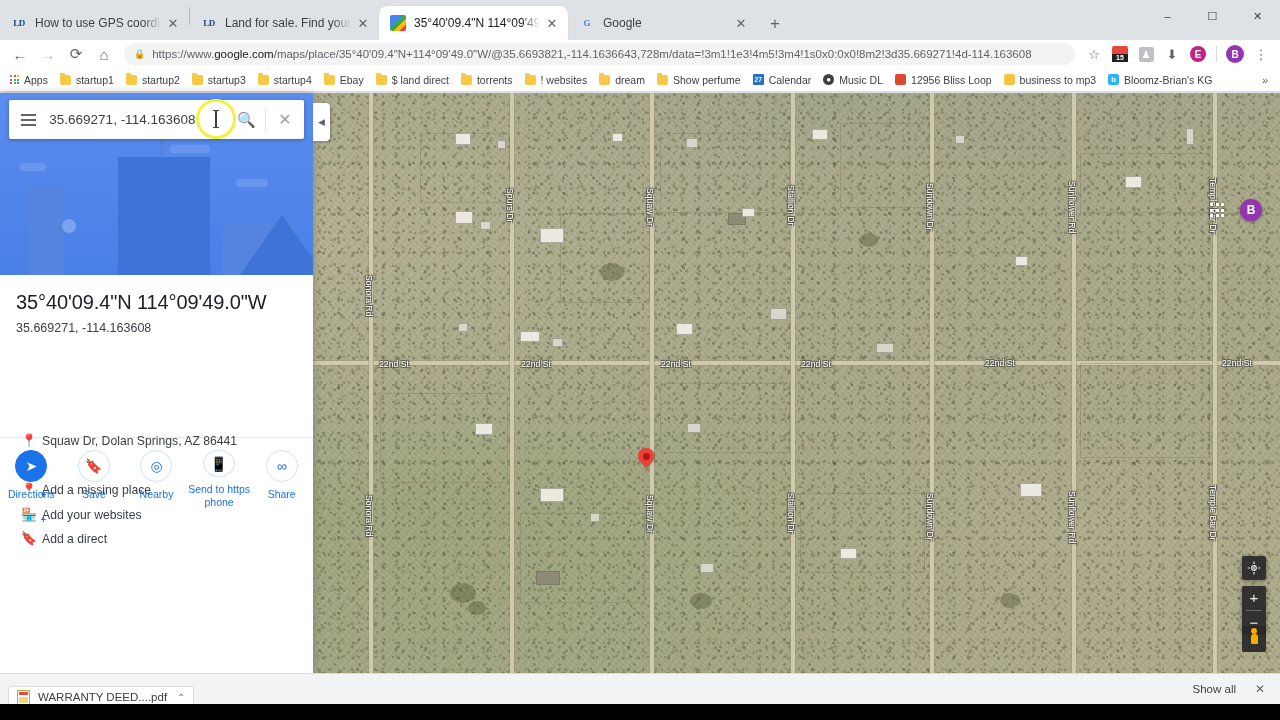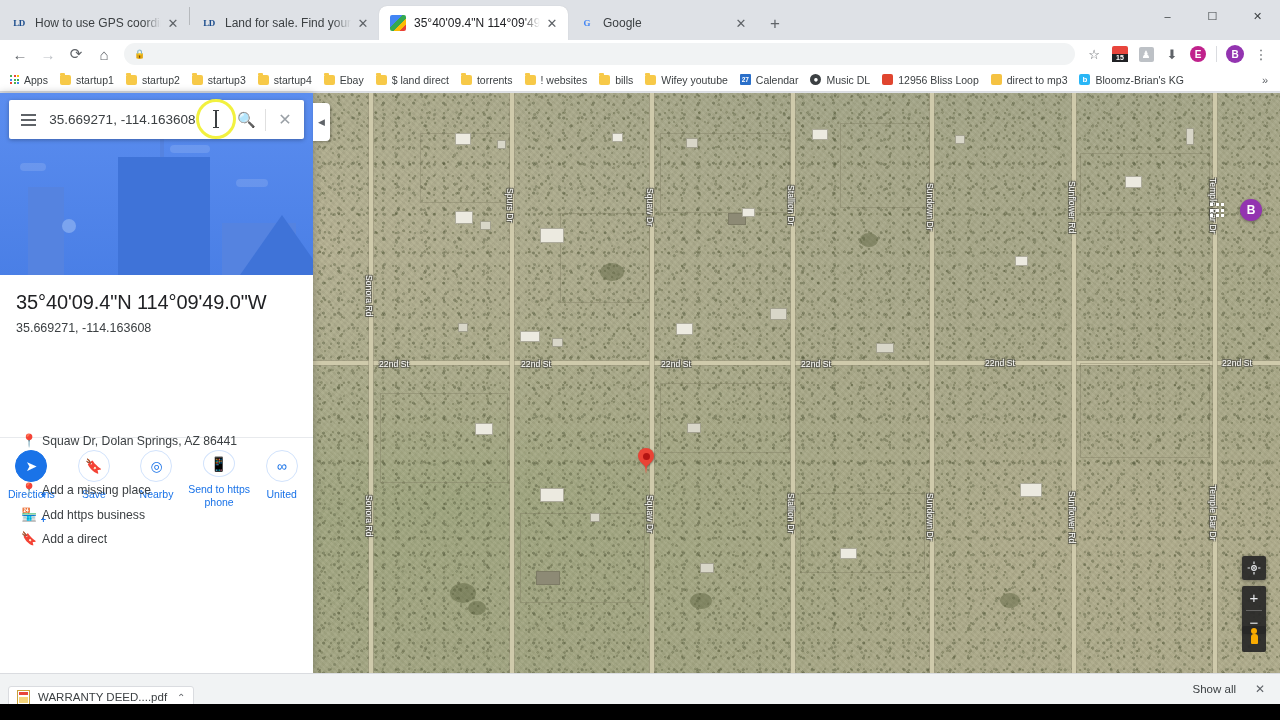--- a/index.html
+++ b/index.html
@@ -348,20 +348,21 @@
     </div>
   </div>
 
   <div class="toolbar">
     <div class="navbtn">←</div>
     <div class="navbtn disabled">→</div>
     <div class="navbtn">⟳</div>
     <div class="navbtn">⌂</div>
     <div class="omnibox">
       <span class="lockicon">🔒</span>
+      <span class="urltext"><span class="dim">https://www.</span><span>google.com</span><span class="dim">/maps/place/35°40'09.4"N+114°09'49.0"W/@35.6693821,-114.1636643,728m/data=!3m1!1e3!4m5!3m4!1s0x0:0x0!8m2!3d35.669271!4d-114.163608</span></span>
     </div>
     <div class="tb-icons">
       <div class="tb-icon">☆</div>
       <div class="tb-icon">
           <span class="ext-cal"></span>
         </div>
       <div class="tb-icon">
           <span class="ext-person">♟</span>
         </div>
       <div class="tb-icon">⬇</div>
@@ -438,27 +439,27 @@
     <div class="bm">
         <span class="bmi">
           <span class="folder"></span>
         </span>
         <span>! websites</span>
       </div>
     <div class="bm">
         <span class="bmi">
           <span class="folder"></span>
         </span>
-        <span>bills</span>
-      </div>
-    <div class="bm">
-        <span class="bmi">
-          <span class="folder"></span>
-        </span>
-        <span>Wifey youtube</span>
+        <span>dream</span>
+      </div>
+    <div class="bm">
+        <span class="bmi">
+          <span class="folder"></span>
+        </span>
+        <span>Show perfume</span>
       </div>
     <div class="bm">
         <span class="bmi">
           <span class="bmi-cal">27</span>
         </span>
         <span>Calendar</span>
       </div>
     <div class="bm">
         <span class="bmi">
           <span class="bmi-globe">●</span>
@@ -468,21 +469,21 @@
     <div class="bm">
         <span class="bmi">
           <span class="bmi-red"></span>
         </span>
         <span>12956 Bliss Loop</span>
       </div>
     <div class="bm">
         <span class="bmi">
           <span class="bmi-yt"></span>
         </span>
-        <span>direct to mp3</span>
+        <span>business to mp3</span>
       </div>
     <div class="bm">
         <span class="bmi">
           <span class="bmi-b">b</span>
         </span>
         <span>Bloomz-Brian's KG</span>
       </div>
     <div class="bm-overflow">»</div>
   </div>
 
@@ -648,35 +649,35 @@
       <div class="action">
         <span class="circ">◎</span>
         <span class="lbl">Nearby</span>
       </div>
       <div class="action">
         <span class="circ">📱</span>
         <span class="lbl">Send to https phone</span>
       </div>
       <div class="action">
         <span class="circ">∞</span>
-        <span class="lbl">United</span>
+        <span class="lbl">Share</span>
       </div>
     </div>
 
     <div class="detailrow" style="top:335px">
       <span class="ic">📍</span>
       <span class="tx">Squaw Dr, Dolan Springs, AZ 86441</span>
     </div>
     <div class="detailrow" style="top:384px">
       <span class="ic plusicon">📍</span>
       <span class="tx">Add a missing place</span>
     </div>
     <div class="detailrow" style="top:409px">
       <span class="ic plusicon">🏪</span>
-      <span class="tx">Add https business</span>
+      <span class="tx">Add your websites</span>
     </div>
     <div class="detailrow" style="top:433px">
       <span class="ic">🔖</span>
       <span class="tx">Add a direct</span>
     </div>
   </div>
 
   <div class="collapse-tab">◀</div>
 
   <div class="cursor-ring"></div>

